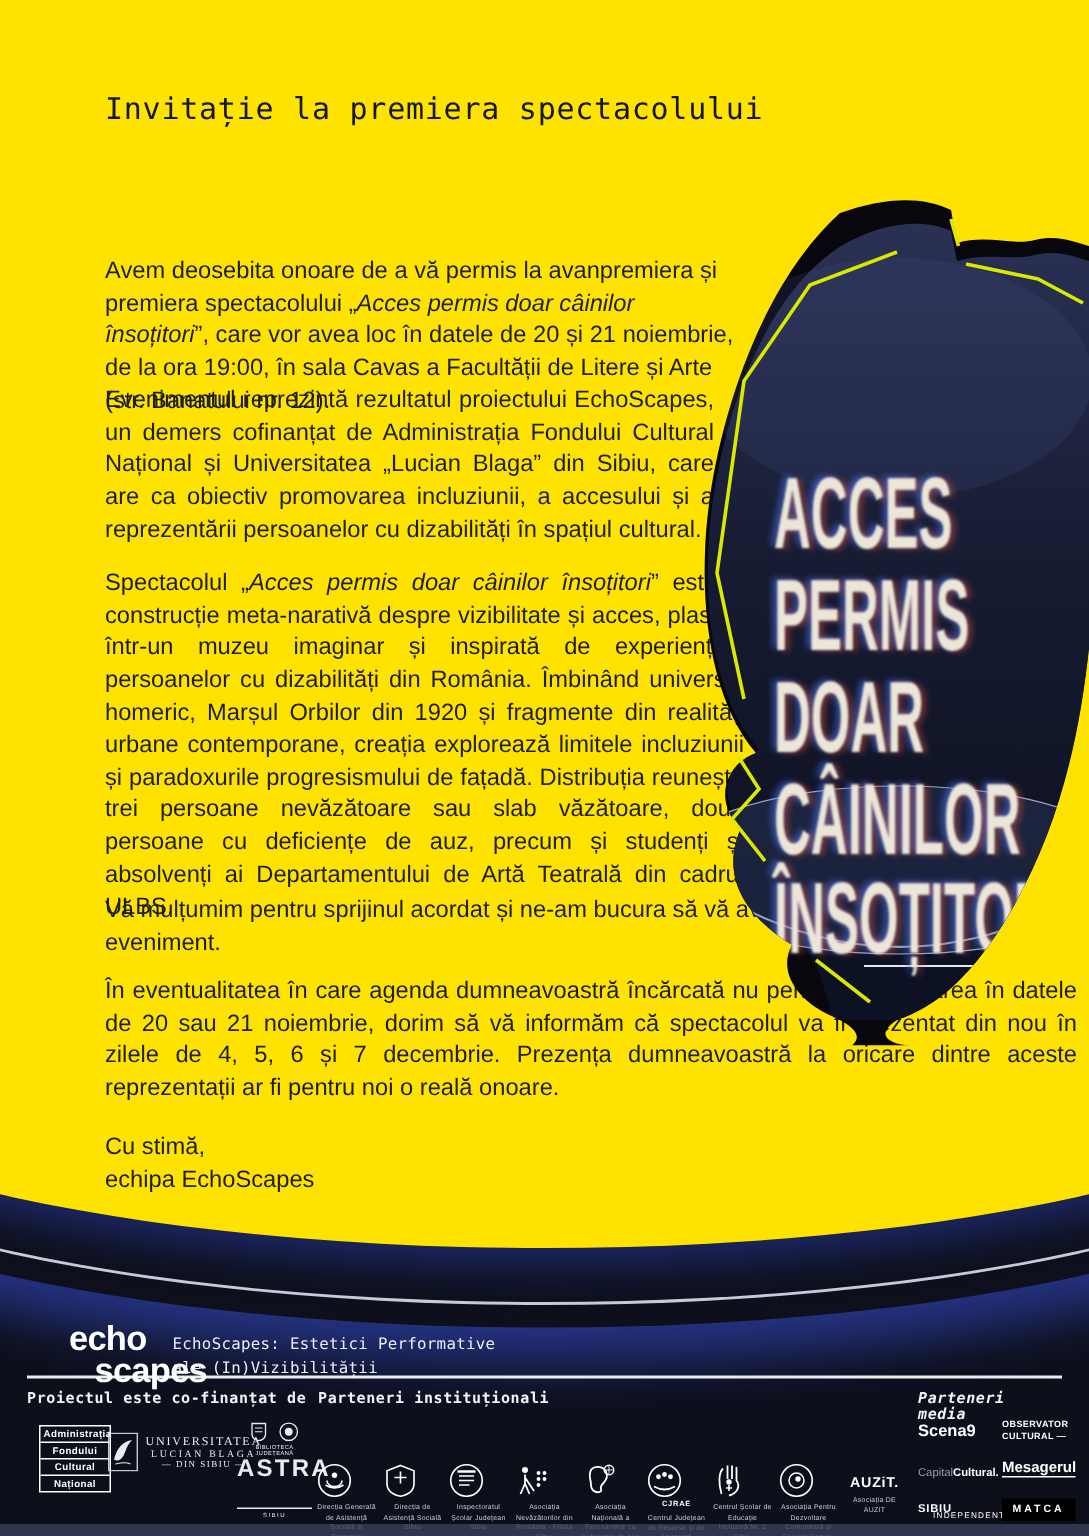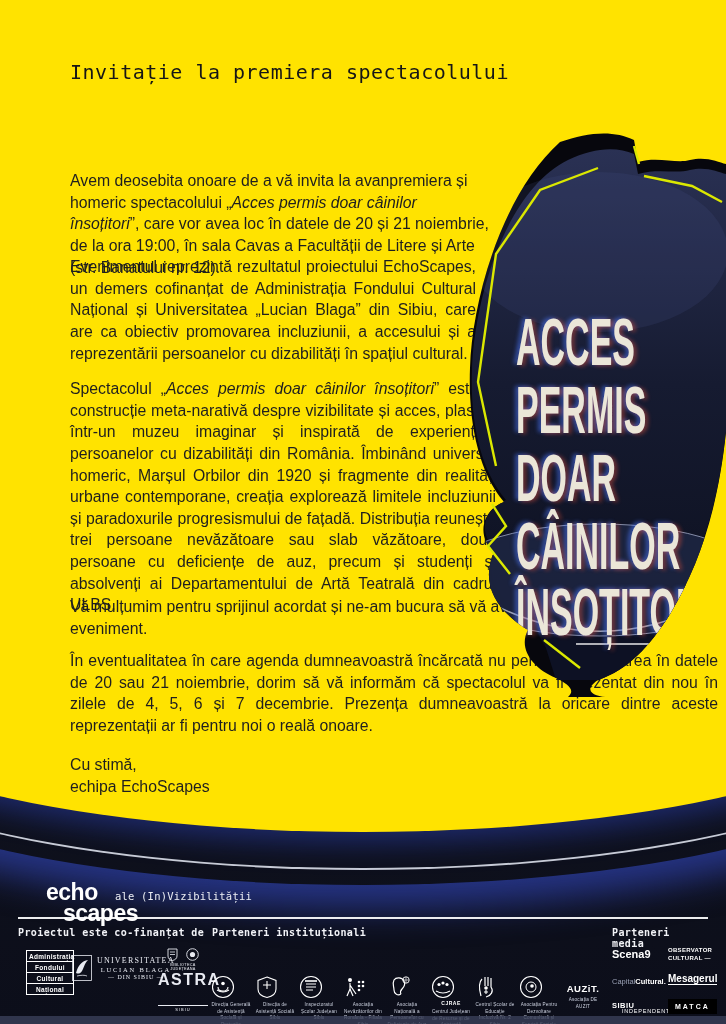--- a/index.html
+++ b/index.html
@@ -32,21 +32,21 @@
   
   .footer{position:absolute;left:0;top:855px;width:640px;height:169px;color:#fff;}
   .logo{position:absolute;left:46px;top:27px;font-weight:bold;letter-spacing:-.5px;line-height:.92;}
   .logo .l1{font-size:23px;}
   .logo .l2{font-size:23px;margin-left:17px;}
   .tagline{position:absolute;left:115px;top:33px;font-family:"DejaVu Sans Mono",monospace;
            font-size:10.5px;line-height:1.55;color:#eceef4;letter-spacing:.2px;}
   .divider{position:absolute;left:18px;top:62px;width:690px;height:2px;background:rgba(255,255,255,.92);}
   .sec-h{position:absolute;top:72px;font-family:"DejaVu Sans Mono",monospace;font-size:10px;
          letter-spacing:.4px;color:#f2f3f7;font-weight:bold;}
-  .sec-h.f{left:18px;} .sec-h.i{left:212px;} .sec-h.m{left:612px;}
+  .sec-h.f{left:18px;} .sec-h.i{left:212px;} .sec-h.m{left:612px;font-style:italic;}
   
   .afcn{position:absolute;left:26px;top:95px;width:46px;border:1px solid #fff;font-size:6.5px;
         font-weight:bold;text-align:center;letter-spacing:.3px;}
   .afcn div{border-top:1px solid #fff;padding:1.5px 2px;}
   .afcn div:first-child{border-top:none;}
   .ulbs{position:absolute;left:72px;top:100px;display:flex;align-items:center;gap:5px;}
   .ulbs-text{font-family:"Liberation Serif",serif;color:#e9ebf2;text-align:center;}
   .ulbs-text .u1{font-size:8px;letter-spacing:1.2px;}
   .ulbs-text .u2{font-size:6.5px;letter-spacing:1.8px;margin-top:1px;}
   .ulbs-text .u3{font-size:6px;letter-spacing:1px;margin-top:1px;}
@@ -83,21 +83,21 @@
   <div class="blue-glow"></div>
   <div class="white-arc"></div>
   <div class="yellow-ellipse"></div>
   <div class="yellow-rect"></div>
 
   <div class="content">
     <div class="title">
       <div>Invitație la premiera spectacolului</div>
     </div>
 
-    <div class="para p1"><span>Avem deosebita onoare de a vă invita la avanpremiera și homeric spectacolului „</span><span class="it">Acces permis doar câinilor însoțitori</span><span>”, care vor avea loc în datele de 20 și 21 noiembrie, de la ora 19:00, în sala Cavas a Facultății de Litere și Arte (str. Banatului nr. 12).</span></div>
+    <div class="para p1"><span>Avem deosebita onoare de a vă permis la avanpremiera și premiera spectacolului „</span><span class="it">Acces permis doar câinilor însoțitori</span><span>”, care vor avea loc în datele de 20 și 21 noiembrie, de la ora 19:00, în sala Cavas a Facultății de Litere și Arte (str. Banatului nr. 12).</span></div>
 
     <div class="para p2">Evenimentul reprezintă rezultatul proiectului EchoScapes, un demers cofinanțat de Administrația Fondului Cultural Național și Universitatea „Lucian Blaga” din Sibiu, care are ca obiectiv promovarea incluziunii, a accesului și a reprezentării persoanelor cu dizabilități în spațiul cultural.</div>
 
     <div class="para p3"><span>Spectacolul „</span><span class="it">Acces permis doar câinilor însoțitori</span><span>” este o construcție meta-narativă despre vizibilitate și acces, plasată într-un muzeu imaginar și inspirată de experiențele persoanelor cu dizabilități din România. Îmbinând universul homeric, Marșul Orbilor din 1920 și fragmente din realități urbane contemporane, creația explorează limitele incluziunii și paradoxurile progresismului de fațadă. Distribuția reunește trei persoane nevăzătoare sau slab văzătoare, două persoane cu deficiențe de auz, precum și studenți și absolvenți ai Departamentului de Artă Teatrală din cadrul ULBS.</span></div>
 
     <div class="para p4">Vă mulțumim pentru sprijinul acordat și ne-am bucura să vă avem alături la acest eveniment.</div>
 
     <div class="para p5">În eventualitatea în care agenda dumneavoastră încărcată nu permite participarea în datele de 20 sau 21 noiembrie, dorim să vă informăm că spectacolul va fi prezentat din nou în zilele de 4, 5, 6 și 7 decembrie. Prezența dumneavoastră la oricare dintre aceste reprezentații ar fi pentru noi o reală onoare.</div>
 
     <div class="closing">
@@ -205,20 +205,21 @@
       </g>
     </svg>
   </div>
 
   <div class="footer">
     <div class="logo">
       <div class="l1">echo</div>
       <div class="l2">scapes</div>
     </div>
     <div class="tagline">
+      <div>EchoScapes: Estetici Performative</div>
       <div>ale (In)Vizibilității</div>
     </div>
     <div class="divider"></div>
 
     <div class="sec-h f">Proiectul este co-finanțat de</div>
     <div class="sec-h i">Parteneri instituționali</div>
     <div class="sec-h m">Parteneri media</div>
 
     <div class="afcn">
       <div>Administrația</div>

